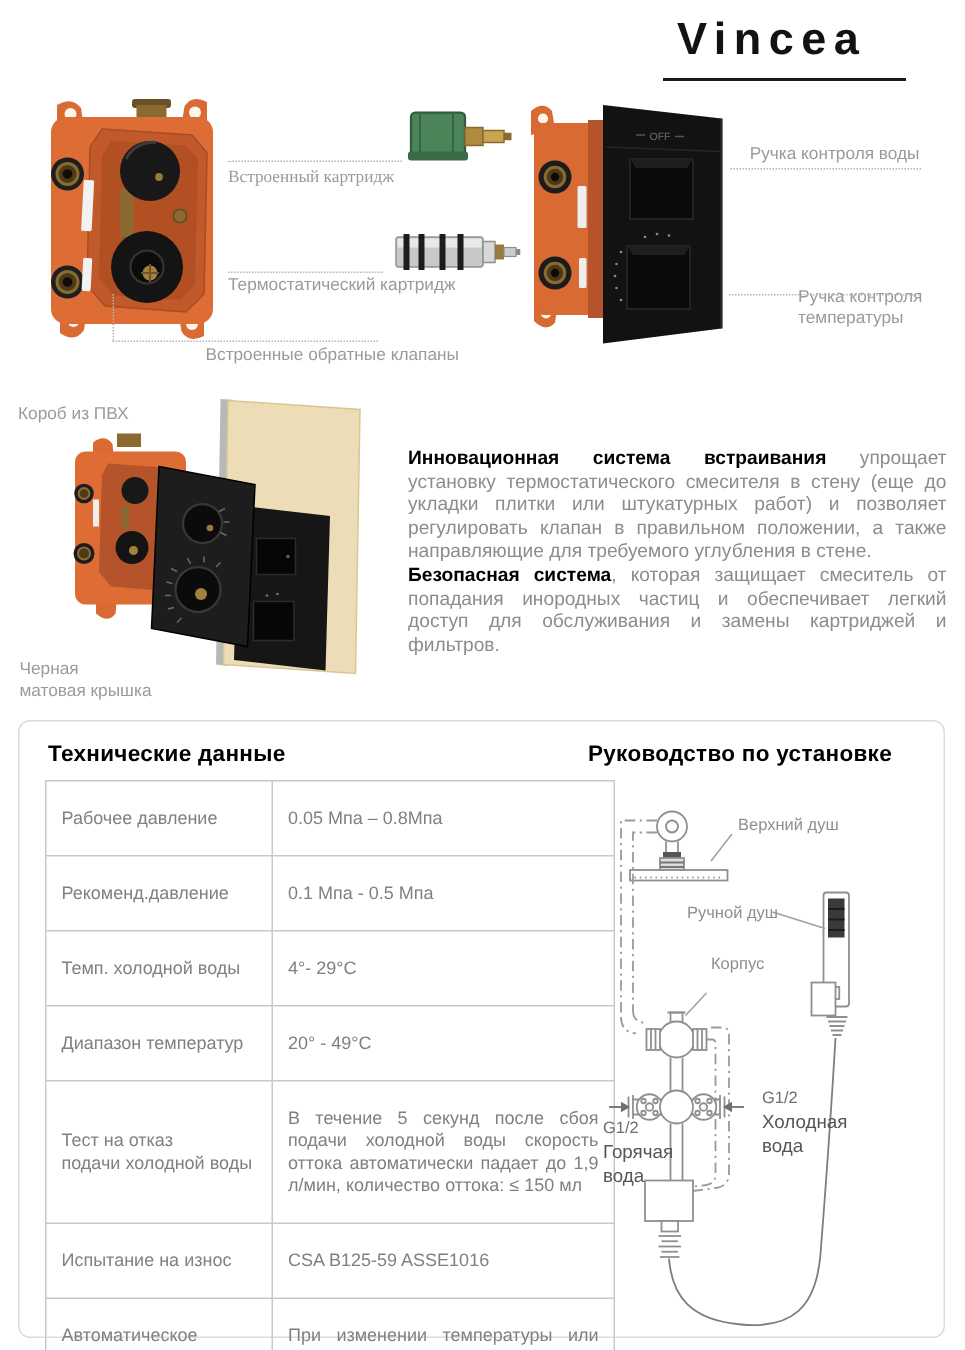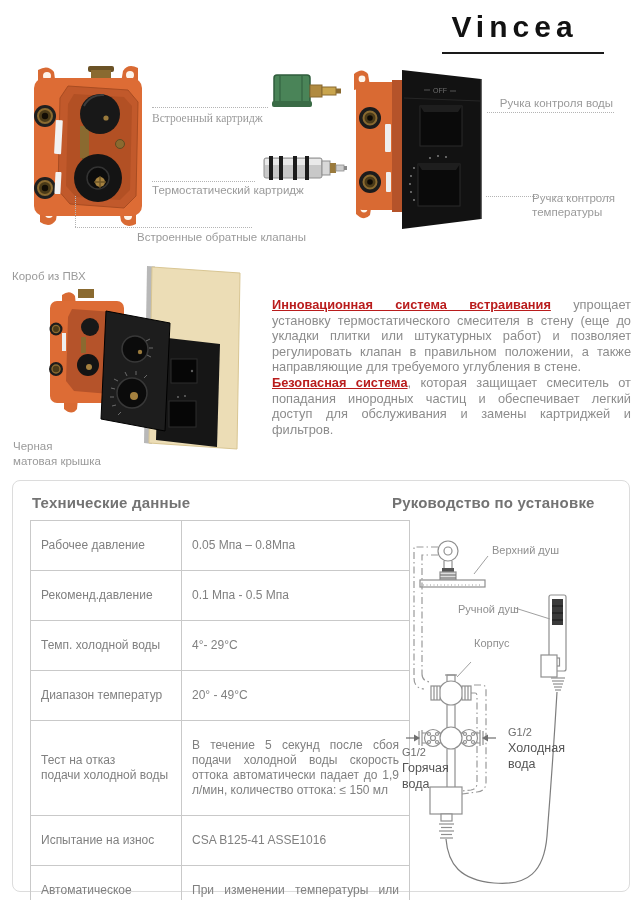--- a/index.html
+++ b/index.html
@@ -11,25 +11,25 @@
         letter-spacing:5px;color:#121212;}
   .logo-underline{left:442px;top:52px;width:162px;height:2px;background:#1a1a1a;}
   
   .lbl{font-size:11.5px;color:#9a9a9a;line-height:13.5px;white-space:pre-line;}
   .dots-h{border-top:1.5px dotted #b4b4b4;height:0;}
   .dots-v{border-left:1.5px dotted #b4b4b4;width:0;}
   
   .desc{left:272px;top:297px;width:359px;font-size:12.8px;line-height:15.6px;
         text-align:justify;color:#8c8c8c;}
   .desc p{margin:0;}
-  .desc .b{font-weight:bold;color:#b91c1c;text-decoration:underline;}
+  .desc .b{font-weight:bold;color:#000000;}
   
   .bottom-box{left:12px;top:480px;width:616px;height:410px;border:1.5px solid #dcdcdc;
               border-radius:8px;background:#fff;}
-  .section-title{font-size:15px;font-weight:bold;color:#737373;letter-spacing:.2px;}
+  .section-title{font-size:15px;font-weight:bold;color:#000000;letter-spacing:.2px;}
   table.specs{position:absolute;left:30px;top:520px;border-collapse:collapse;
               font-size:12px;color:#808080;table-layout:fixed;width:337px;}
   table.specs td{border:1px solid #c9c9c9;padding:17px 10px;vertical-align:middle;
                  line-height:15px;white-space:pre-line;}
   table.specs td.c1{width:130px;}
   table.specs td.c2{width:207px;}
   table.specs td.just{text-align:justify;white-space:normal;}
   
   .dlbl{font-size:11px;color:#8f8f8f;line-height:14px;white-space:pre-line;}
   svg{display:block;}
@@ -228,21 +228,21 @@
     <td class="c1">Диапазон температур</td>
     <td class="c2">20° - 49°C</td>
       </tr>
   <tr>
     <td class="c1">Тест на отказ
 подачи холодной воды</td>
     <td class="c2 just">В течение 5 секунд после сбоя подачи холодной воды скорость оттока автоматически падает до 1,9 л/мин, количество оттока: ≤ 150 мл</td>
       </tr>
   <tr>
     <td class="c1">Испытание на износ</td>
-    <td class="c2">CSA B125-41 ASSE1016</td>
+    <td class="c2">CSA B125-59 ASSE1016</td>
       </tr>
   <tr>
     <td class="c1">Автоматическое
 выравнивание
 температуры на выходе</td>
     <td class="c2 just">При изменении температуры или давления воды на входе изменение температуры воды на выходе будет составлять менее ±2°C</td>
       </tr>
   <tr>
     <td class="c1">Применяемый
 стандарт</td>

